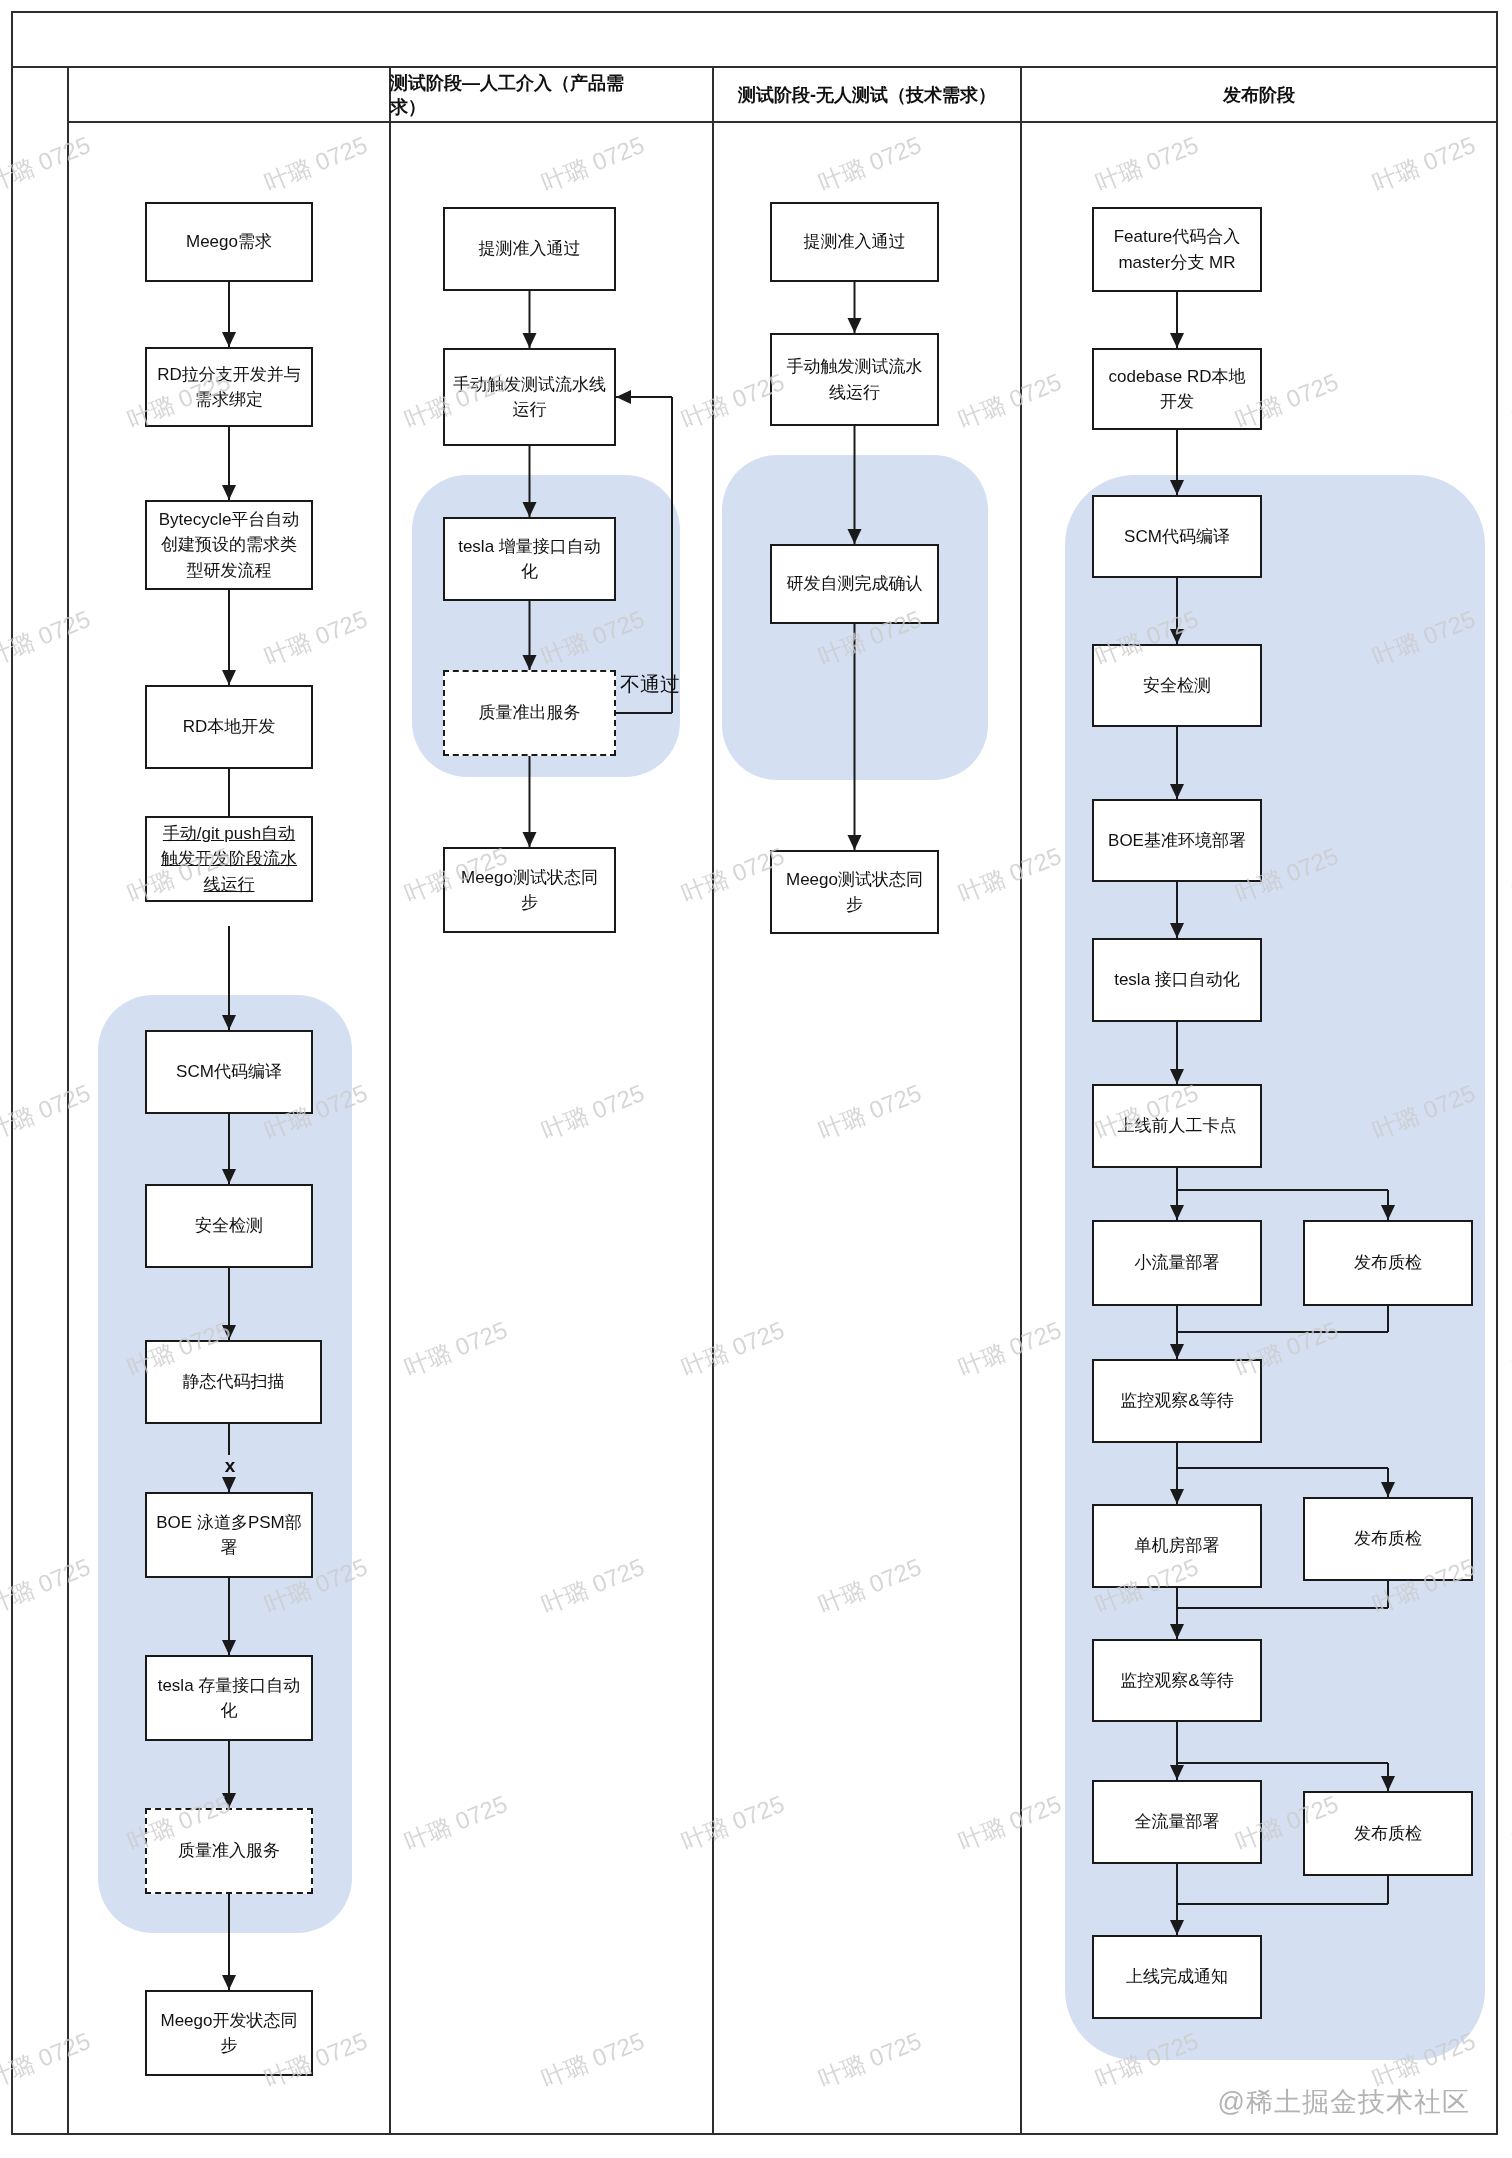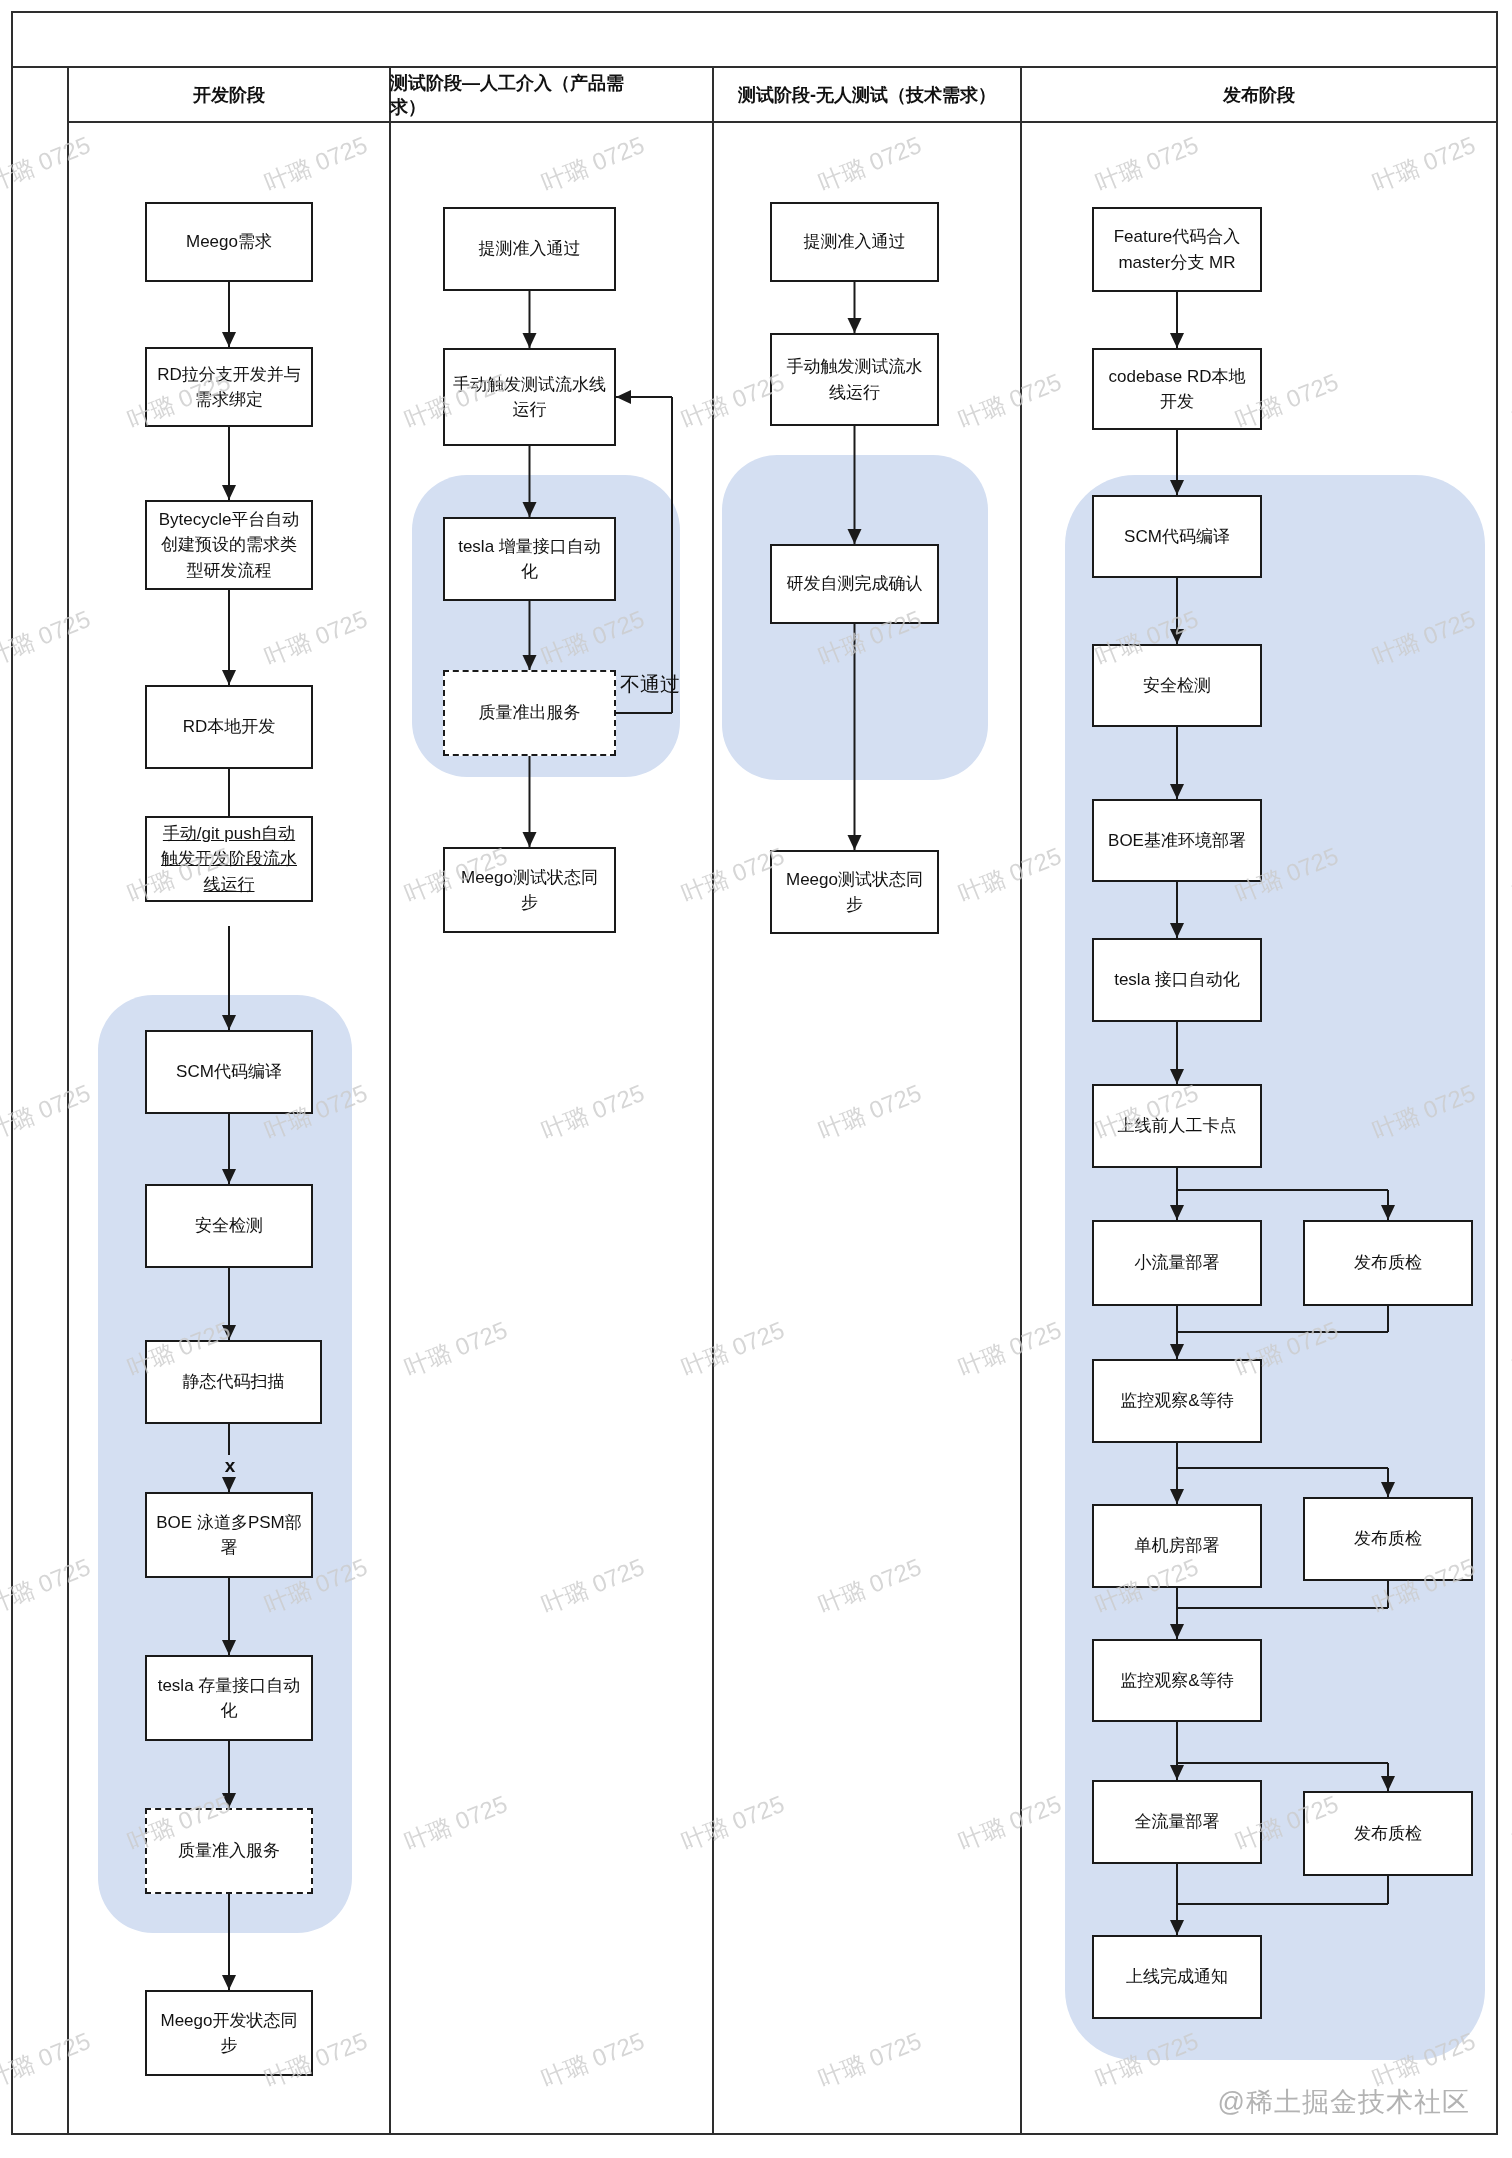--- a/index.html
+++ b/index.html
@@ -133,21 +133,20 @@
       <path d="M 1170,1765 L 1184,1765 L 1177,1780 Z" fill="#1a1a1a"></path>
       <line x1="1388" y1="1763" x2="1388" y2="1791" stroke="#1a1a1a" stroke-width="2" fill="none"></line>
       <path d="M 1381,1776 L 1395,1776 L 1388,1791 Z" fill="#1a1a1a"></path>
       <line x1="1177" y1="1864" x2="1177" y2="1935" stroke="#1a1a1a" stroke-width="2" fill="none"></line>
       <path d="M 1170,1920 L 1184,1920 L 1177,1935 Z" fill="#1a1a1a"></path>
       <line x1="672" y1="397" x2="616" y2="397" stroke="#1a1a1a" stroke-width="2" fill="none"></line>
       <path d="M 631,390 L 631,404 L 616,397 Z" fill="#1a1a1a"></path>
     </svg>
 
 
-  <div class="lane-header" style="left:68px;width:322px;">开发阶段</div>
   <div class="lane-header" style="left:390px;width:261px;">测试阶段—人工介入（产品需求）</div>
   <div class="lane-header" style="left:713px;width:308px;border-radius:16px;">测试阶段-无人测试（技术需求）</div>
   <div class="lane-header" style="left:1021px;width:476px;">发布阶段</div>
 
   <div id="nodes">
       <div class="node" style="left: 145px; top: 202px; width: 168px; height: 80px;">
         <span>Meego需求</span>
       </div>
       <div class="node" style="left: 145px; top: 347px; width: 168px; height: 80px;">
         <span>RD拉分支开发并与需求绑定</span>

